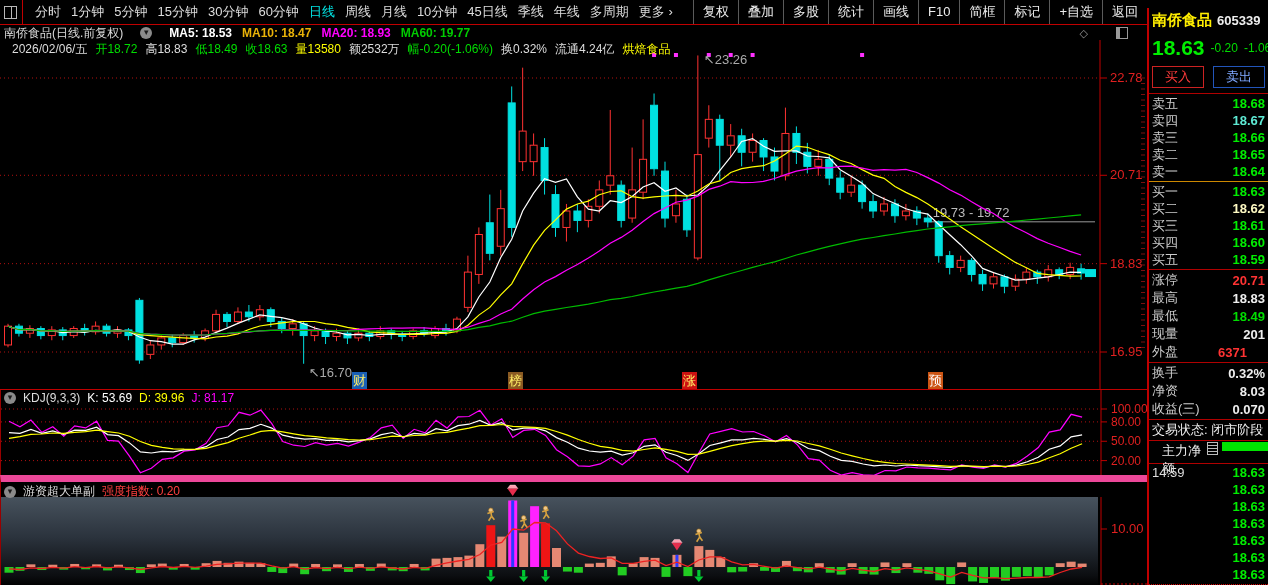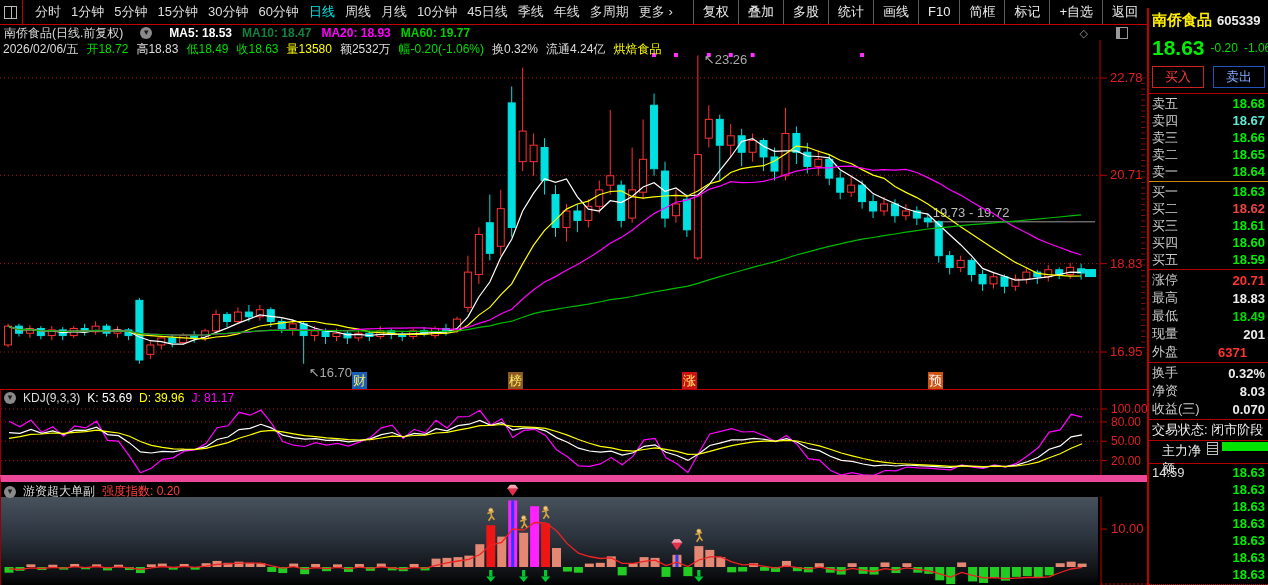--- a/index.html
+++ b/index.html
@@ -16,21 +16,21 @@
   
   #inforow1{position:absolute;left:4px;top:26px;height:14px;display:flex;align-items:center;gap:17px;z-index:5;width:1138px;}
   #inst{color:#ddd;font-size:12px;white-space:nowrap;}
   .chevicon{width:12px;height:12px;border-radius:50%;background:#8a8a8a;color:#1a1a1a;font-size:9px;line-height:11px;text-align:center;flex:0 0 auto;}
   .chevicon::after{content:"▾";}
   .ma{font-size:12px;font-weight:bold;white-space:nowrap;}
   #row1icons{margin-left:auto;margin-right:14px;display:flex;gap:28px;align-items:center;}
   .dicon{color:#999;font-size:11px;}
   .dicon::after{content:"◇";}
   .wicon{width:10px;height:10px;border:1px solid #999;background:linear-gradient(90deg,#999 30%,transparent 30%);}
-  #inforow2{position:absolute;left:3px;top:41px;height:13px;display:flex;gap:8px;z-index:5;font-size:12px;white-space:nowrap;}
+  #inforow2{position:absolute;left:12px;top:41px;height:13px;display:flex;gap:8px;z-index:5;font-size:12px;white-space:nowrap;}
   
   #mainchart{position:absolute;left:0;top:40px;width:1147px;height:349px;border-bottom:1px solid #c00000;}
   #kdj{position:absolute;left:0;top:390px;width:1147px;height:85px;border-left:1px solid #900;}
   #flow{position:absolute;left:0;top:475px;width:1147px;height:104px;border-top:7px solid #ec4899;border-bottom:2px solid #b00000;border-left:1px solid #900;}
   .plabel{position:absolute;left:3px;top:1px;display:flex;gap:7px;align-items:center;z-index:3;font-size:12px;white-space:nowrap;}
   .plabel .t{color:#ddd;}
   #kdjK{color:#fff;} #kdjD{color:#ffff00;} #kdjJ{color:#ff00ff;}
   #flowStr{color:#ff4040;}
   #flowbg{position:absolute;left:0;top:15px;width:1097px;height:89px;background:linear-gradient(180deg,#47525d 0%,#2b333d 45%,#0c0e11 88%,#000 100%);}
   #mainchart svg,#kdj svg,#flow svg{position:absolute;left:0;top:0;z-index:2;}
@@ -101,21 +101,21 @@
         <span class="tbtn">+自选</span>
         <span class="tbtn">返回</span>
       </div>
   </div>
 
   <div id="inforow1">
     <span id="inst">南侨食品(日线.前复权)</span>
     <span class="chevicon"></span>
     <span id="maRow" style="display:flex;gap:10px;">
         <span class="ma" style="color: rgb(255, 255, 255);">MA5: 18.53</span>
-        <span class="ma" style="color: #15803d;">MA10: 18.47</span>
+        <span class="ma" style="color: #eab308;">MA10: 18.47</span>
         <span class="ma" style="color: rgb(255, 0, 255);">MA20: 18.93</span>
         <span class="ma" style="color: rgb(0, 204, 0);">MA60: 19.77</span>
       </span>
     <span id="row1icons">
       <span class="dicon"></span>
       <span class="wicon"></span>
     </span>
   </div>
 
   <div id="inforow2">
@@ -753,21 +753,21 @@
         </div>
       </div>
     <div class="hr orange"></div>
     <div id="bids">
         <div class="qrow">
           <span class="lab">买一</span>
           <span class="val" style="color: rgb(0, 238, 0);">18.63</span>
         </div>
         <div class="qrow">
           <span class="lab">买二</span>
-          <span class="val" style="color: #ef4444;">18.62</span>
+          <span class="val" style="color: #fef9c3;">18.62</span>
         </div>
         <div class="qrow">
           <span class="lab">买三</span>
           <span class="val" style="color: rgb(0, 238, 0);">18.61</span>
         </div>
         <div class="qrow">
           <span class="lab">买四</span>
           <span class="val" style="color: rgb(0, 238, 0);">18.60</span>
         </div>
         <div class="qrow">

